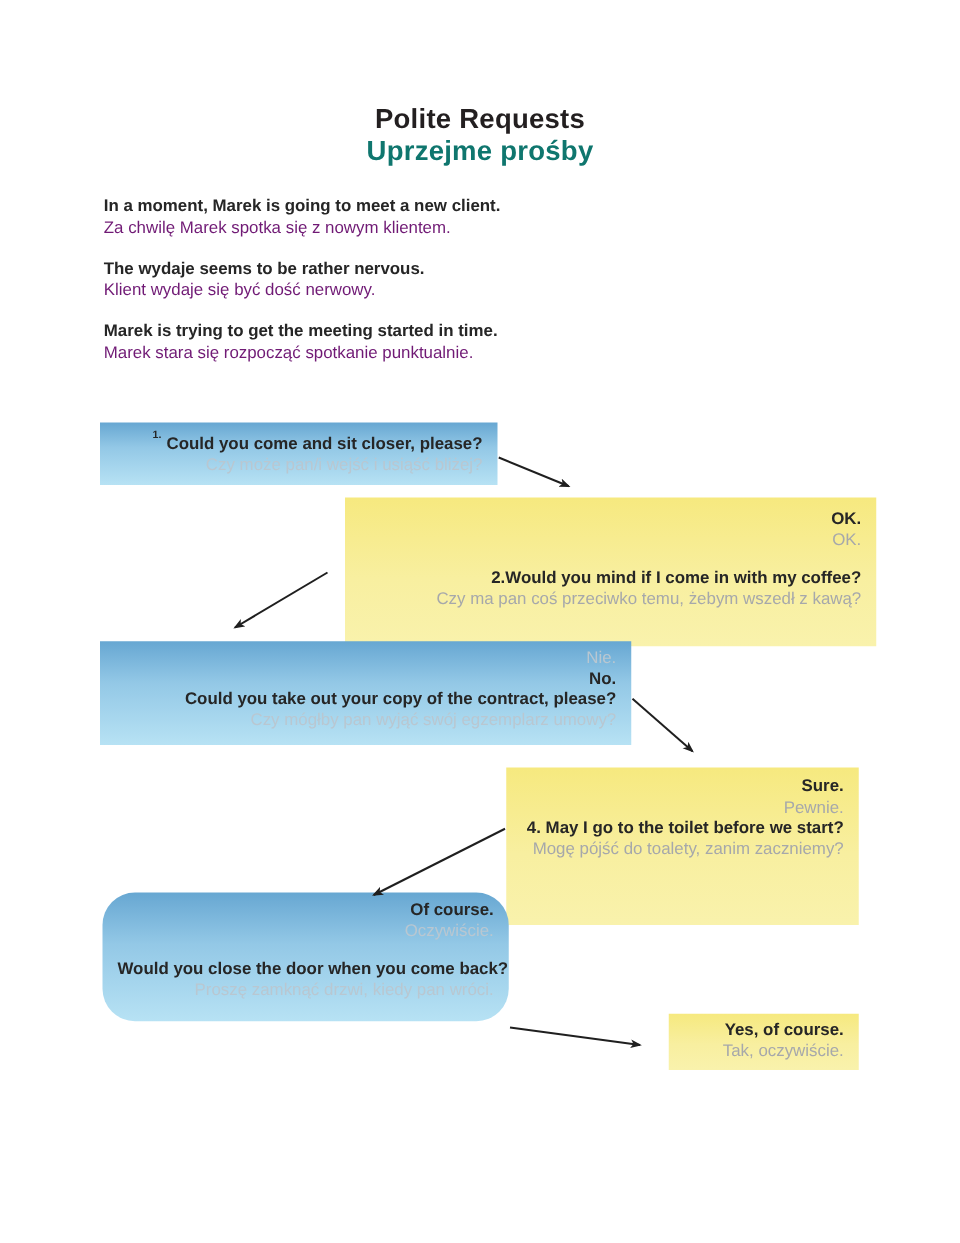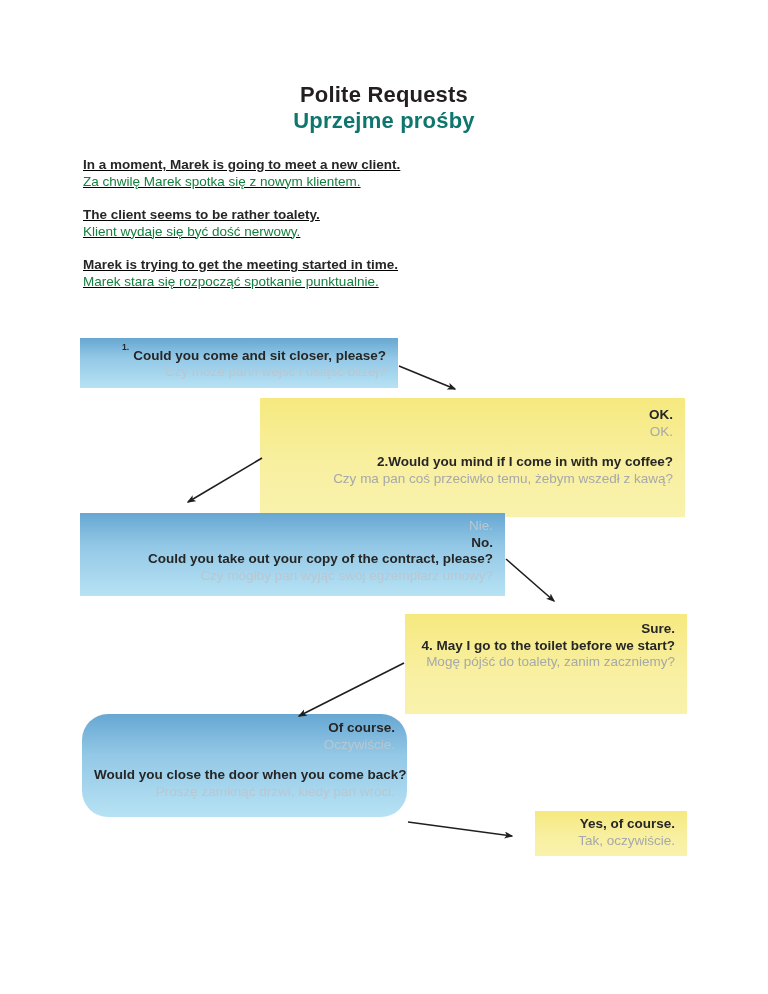--- a/index.html
+++ b/index.html
@@ -35,32 +35,32 @@
     letter-spacing: 0.2px;
   }
 
   
   .intro {
     position: absolute;
     left: 83px;
     top: 121px;
     width: 560px;
   }
-  .intro .para { margin-bottom: 17px; text-decoration: underline; }
+  .intro .para { margin-bottom: 17px; }
   .en {
     font-size: 13.5px;
     line-height: 16.5px;
     font-weight: bold;
     color: #262626;
   }
   .pl {
     font-size: 13.5px;
     line-height: 16.5px;
     font-weight: normal;
-    color: #15803d;
+    color: #701a75;
   }
 
   
   .box {
     position: absolute;
     padding: 6px 12px 0 12px;
   }
   .box .line { white-space: nowrap; text-align: right; }
   .box.blue {
     background: linear-gradient(180deg, #67a7d2 0%, #93c8e6 40%, #b7e2f4 100%);
@@ -72,23 +72,23 @@
   .box.yellow .pl { color: #a6a8ab; }
   .gap { height: 14px; }
   sup.fn {
     font-size: 8.5px;
     position: relative;
     top: -4.5px;
     margin-right: 4px;
   }
 
   #box-blue-1   { left: 80px;  top: 302px; width: 318px; height: 50px;  padding-top: 5px; }
-  #box-yellow-1 { left: 260px; top: 362px; width: 425px; height: 119px; padding-top: 9px; }
+  #box-yellow-1 { left: 276px; top: 362px; width: 425px; height: 119px; padding-top: 9px; }
   #box-blue-2   { left: 80px;  top: 477px; width: 425px; height: 83px;  padding-top: 5px; }
-  #box-yellow-2 { left: 405px; top: 578px; width: 282px; height: 100px;  padding-top: 7px; }
+  #box-yellow-2 { left: 405px; top: 578px; width: 282px; height: 126px;  padding-top: 7px; }
   #box-blue-3   { left: 82px;  top: 678px; width: 325px; height: 103px; padding-top: 6px; border-radius: 26px; }
   #box-yellow-3 { left: 535px; top: 775px; width: 152px; height: 45px;  padding-top: 5px; }
 
   
   #arrows {
     position: absolute;
     left: 0; top: 0;
     width: 768px; height: 994px;
     pointer-events: none;
   }
@@ -102,21 +102,21 @@
     <div class="title">Polite Requests</div>
     <div class="subtitle">Uprzejme prośby</div>
   </div>
 
   <div class="intro">
     <div class="para">
       <div class="en">In a moment, Marek is going to meet a new client.</div>
       <div class="pl">Za chwilę Marek spotka się z nowym klientem.</div>
     </div>
     <div class="para">
-      <div class="en">The client seems to be rather toalety.</div>
+      <div class="en">The wydaje seems to be rather nervous.</div>
       <div class="pl">Klient wydaje się być dość nerwowy.</div>
     </div>
     <div class="para">
       <div class="en">Marek is trying to get the meeting started in time.</div>
       <div class="pl">Marek stara się rozpocząć spotkanie punktualnie.</div>
     </div>
   </div>
 
   <div id="box-blue-1" class="box blue">
     <div class="line en"><sup class="fn">1.</sup><span>Could you come and sit closer, please?</span></div>
@@ -133,20 +133,21 @@
 
   <div id="box-blue-2" class="box blue">
     <div class="line pl">Nie.</div>
     <div class="line en">No.</div>
     <div class="line en">Could you take out your copy of the contract, please?</div>
     <div class="line pl">Czy mógłby pan wyjąć swój egzemplarz umowy?</div>
   </div>
 
   <div id="box-yellow-2" class="box yellow">
     <div class="line en">Sure.</div>
+    <div class="line pl">Pewnie.</div>
     <div class="line en">4. May I go to the toilet before we start?</div>
     <div class="line pl">Mogę pójść do toalety, zanim zaczniemy?</div>
   </div>
 
   <div id="box-blue-3" class="box blue">
     <div class="line en">Of course.</div>
     <div class="line pl">Oczywiście.</div>
     <div class="gap"></div>
     <div class="line en">Would you close the door when you come back?</div>
     <div class="line pl">Proszę zamknąć drzwi, kiedy pan wróci.</div>

